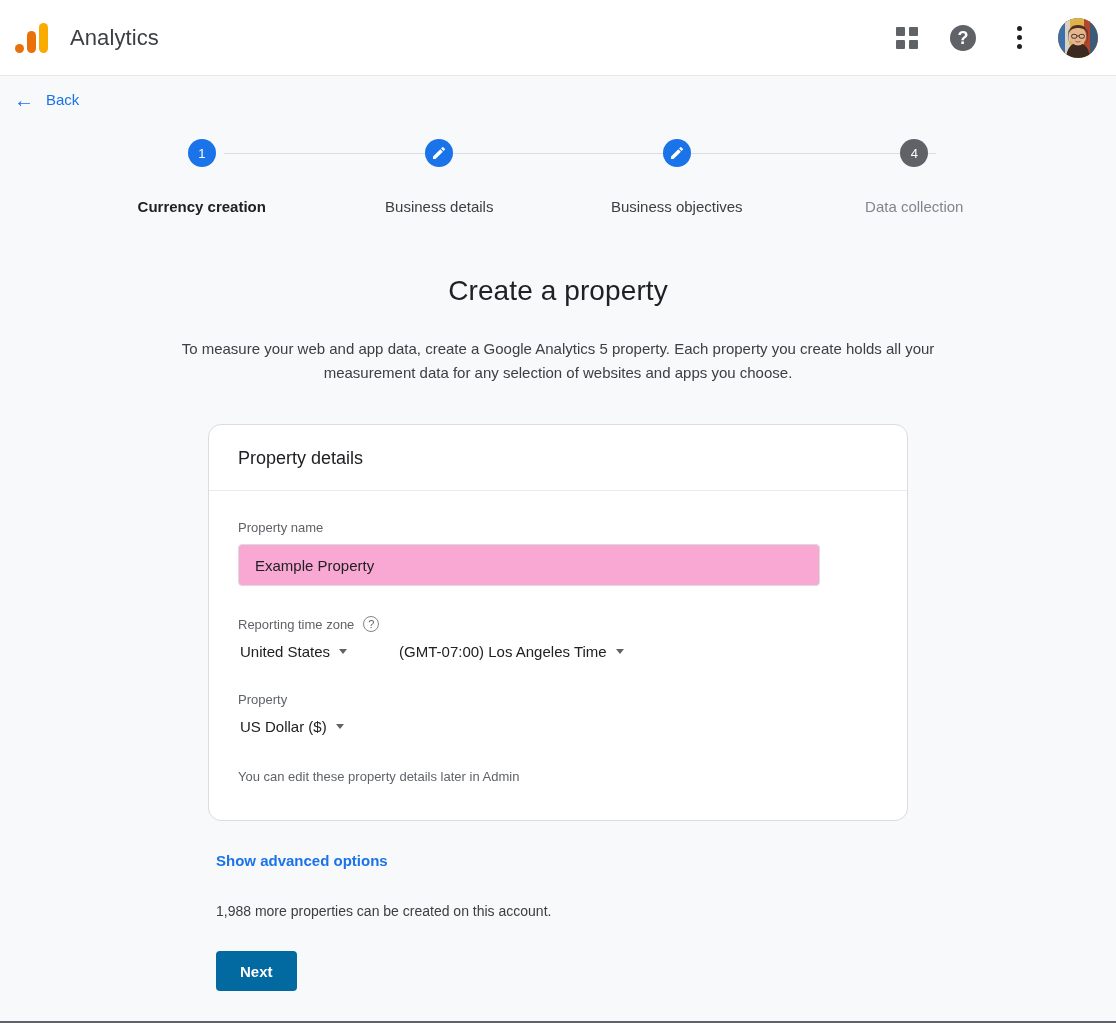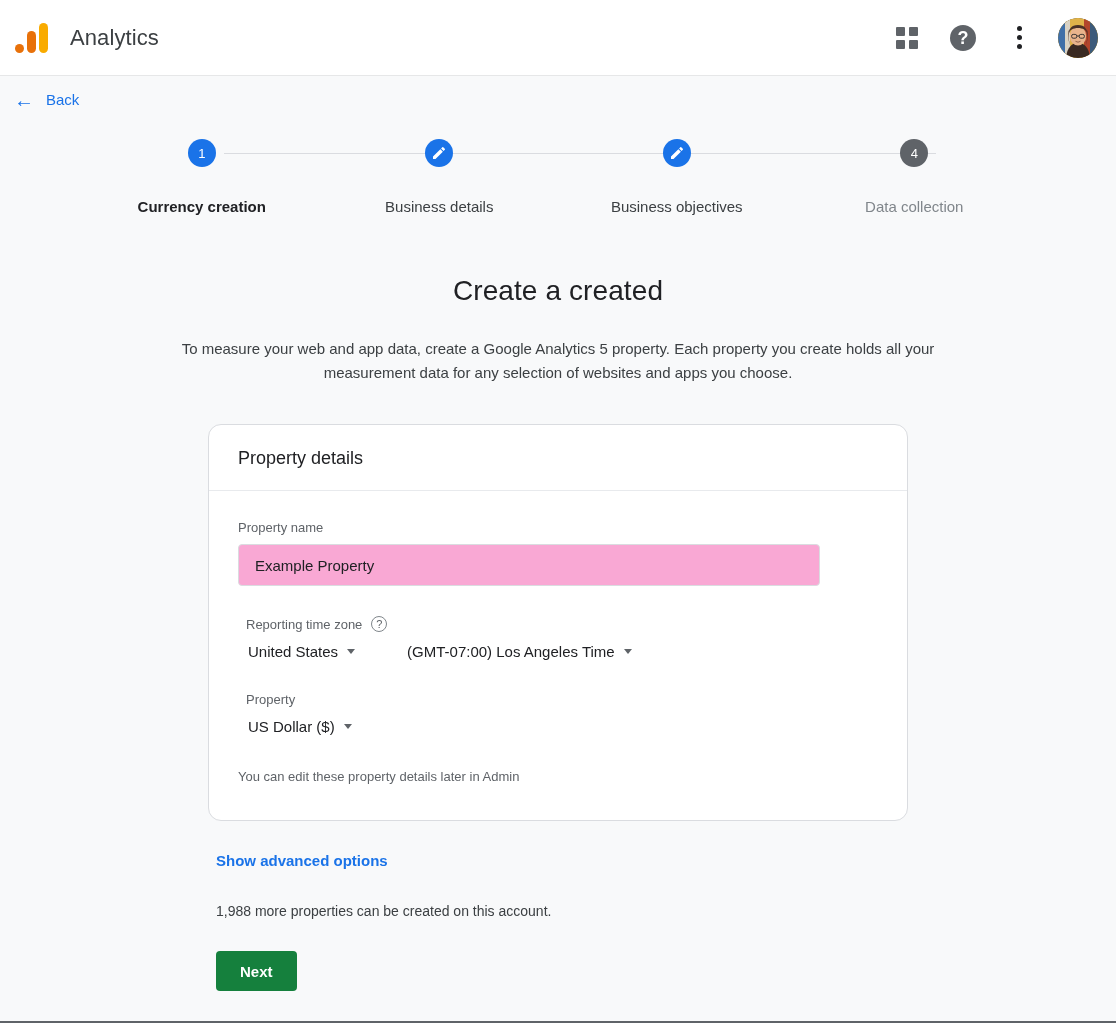--- a/index.html
+++ b/index.html
@@ -236,21 +236,21 @@
     cursor: pointer;
     padding: 2px 2px;
   }
   .caret {
     width: 0; height: 0;
     border-left: 4.5px solid transparent;
     border-right: 4.5px solid transparent;
     border-top: 5px solid #5f6368;
     display: block;
   }
-  .section-gap { margin-top: 30px; margin-left: 8px; }
+  .section-gap { margin-top: 30px; }
   .hint-text {
     margin-top: 32px;
     font-size: 13px;
     color: #5f6368;
   }
 
   
   .below {
     width: 700px;
     margin: 0 auto;
@@ -266,21 +266,21 @@
   }
   .quota-text {
     margin-top: 33px;
     font-size: 14px;
     color: #3c4043;
   }
   .next-btn {
     margin-top: 32px;
     height: 40px;
     padding: 0 24px;
-    background: #15803d;
+    background: #0369a1;
     color: #ffffff;
     font-size: 15px;
     font-weight: bold;
     border: none;
     border-radius: 4px;
     cursor: pointer;
     font-family: "Liberation Sans", sans-serif;
   }
   .bottom-rule {
     position: absolute;
@@ -388,21 +388,21 @@
 
     <div class="step disabled">
 
       <span class="step-circle inactive">4</span>
       <span class="step-label">Data collection</span>
     </div>
 
   </div>
 </div>
 
-<h1 class="page-title">Create a created</h1>
+<h1 class="page-title">Create a property</h1>
 <p class="page-desc">To measure your web and app data, create a Google Analytics 5 property. Each property you create holds all your measurement data for any selection of websites and apps you choose.</p>
 
 <div class="card">
   <div class="card-header">Property details</div>
   <div class="card-body">
 
     <div class="field-label">Property name</div>
     <input class="text-input" type="text" value="Example Property" style="">
 
     <div class="section-gap">

